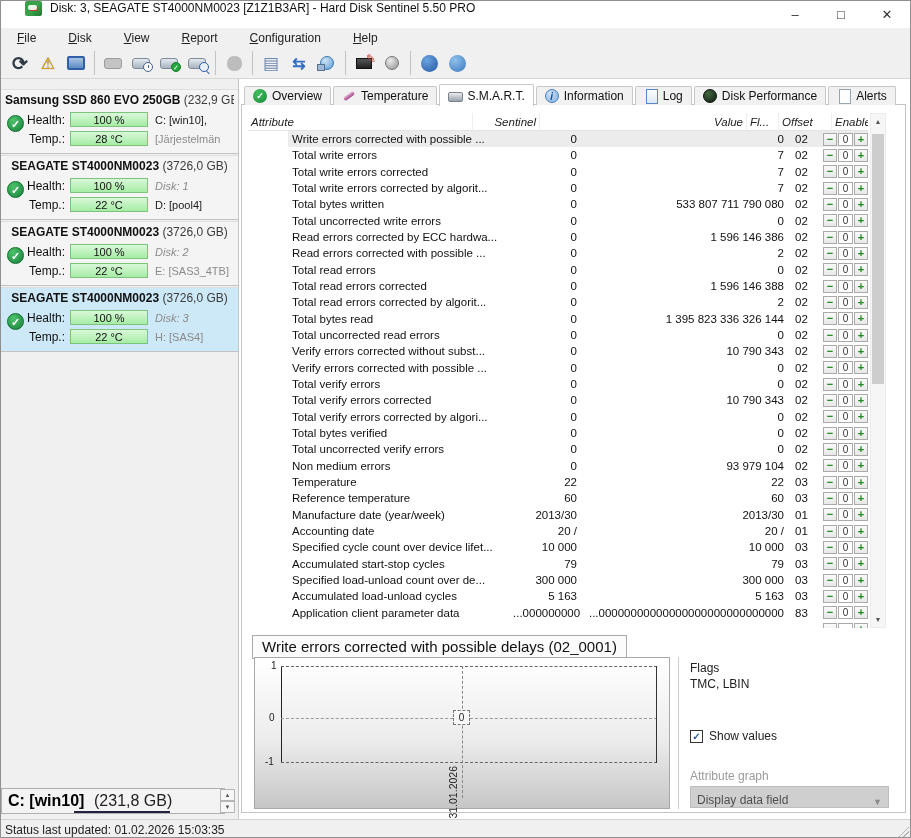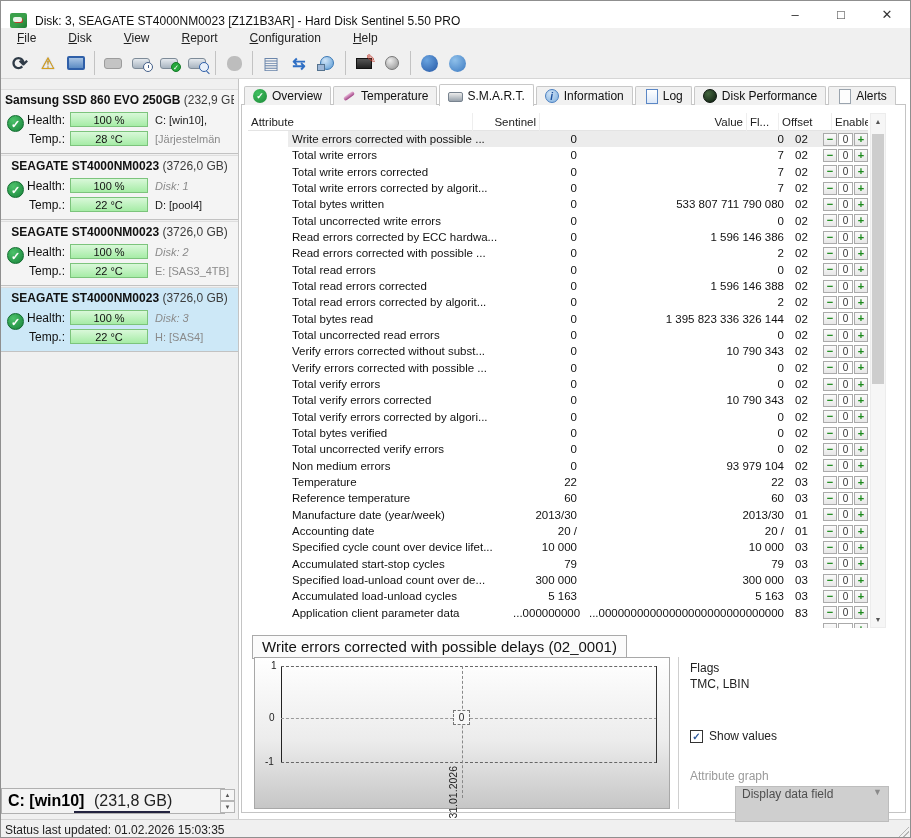--- a/index.html
+++ b/index.html
@@ -1,20 +1,20 @@
 <!DOCTYPE html>
 <html><head>
 <meta charset="utf-8">
 <style>
   * { margin:0; padding:0; box-sizing:border-box; }
   body { font-family:"Liberation Sans", sans-serif; background:#bbb; }
   #window { width:911px; height:838px; position:relative; background:#fff; border:1px solid #8f8f8f; overflow:hidden; }
 
   
-  .titlebar { height:27px; display:flex; align-items:flex-end; background:#fff; }
+  .titlebar { height:27px; display:flex; align-items:flex-start; background:#fff;margin-left:15px; }
   .app-icon { width:17px; height:15px; margin:0 8px 0 9px; border-radius:2px;
     background:linear-gradient(135deg,#3aa04a 55%,#1d7a33 100%); position:relative; }
   .app-icon::after { content:""; position:absolute; left:3px; top:4px; width:9px; height:5px;
     background:#e8f5ea; border-radius:2px; box-shadow:1px 1px 0 #c23b2e; }
   .title-text { font-size:12px; color:#111; }
   .win-controls { margin-left:auto; display:flex; height:100%; }
   .win-btn { width:46px; height:100%; display:flex; align-items:center; justify-content:center;
     font-size:13px; color:#333; }
 
   
@@ -88,21 +88,21 @@
   [data-name="log-icon"]::before { content:""; position:absolute; left:2px; top:0; width:10px; height:13px; background:linear-gradient(#fff,#dce8f8); border:1px solid #5b87c5; }
   [data-name="performance-icon"] { border-radius:50%; background:radial-gradient(circle at 35% 30%,#44663f,#0d1c10); border:1px solid #0a140c; }
   [data-name="alerts-icon"]::before { content:""; position:absolute; left:2px; top:0; width:10px; height:13px; background:#fdfdfd; border:1px solid #9aa4ae; }
 
   .panel { position:absolute; left:2px; right:4px; top:25px; bottom:6px; border:1px solid #c4c4c4; background:#fff; z-index:1; }
 
   
   .tbl { position:absolute; left:6px; top:8px; width:620px; font-size:11.5px; color:#111; }
   .tgrid { display:grid; grid-template-columns:225px 67px 207px 32px 53px 36px; align-items:center; }
   .tbl-head { height:18px; border-bottom:1px solid #e4e4e4; color:#222; }
-  .tbl-head > div { padding:0 3px; border-right:1px solid #eeeeee; height:18px; line-height:18px; white-space:nowrap; overflow:hidden; }
+  .tbl-head > div { padding:0 3px; border-right:1px solid #eeeeee; height:18px; line-height:18px; white-space:nowrap; overflow:hidden;font-style:italic; }
   .tbl-body { height:497px; overflow:hidden;margin-left:40px; }
   .tr { height:16.34px; }
   .tr.sel { background:#ececec; }
   .c-attr { padding-left:4px; white-space:nowrap; overflow:hidden; }
   .c-th, .c-val { text-align:right; padding-right:3px; white-space:nowrap; overflow:hidden; }
   .c-fl { padding-left:8px; }
   .c-off { display:flex; align-items:center; justify-content:center; gap:1px; }
   .off-btn { width:14px; height:13px; border:1px solid #aaa; background:linear-gradient(#fafafa,#e8e8e8); color:#1d8a1d; font-weight:bold; font-size:11px; line-height:11px; text-align:center; }
   .off-val { width:15px; height:13px; border:1px solid #aaa; background:#fff; font-size:10px; line-height:12px; text-align:center; color:#333; }
   .c-en { text-align:center; }
@@ -128,21 +128,21 @@
   .vline { position:absolute; left:50%; top:8px; height:132px; border-left:1px dashed #888; }
   .pt0 { position:absolute; left:calc(50% - 9px); top:52px; width:17px; height:15px; border:1px dashed #777; background:#f8f8f8; font-size:10px; line-height:14px; text-align:center; color:#222; }
   .xdate { position:absolute; left:calc(50% - 15px); top:108px; writing-mode:vertical-rl; transform:rotate(180deg); font-size:10.5px; color:#222; }
   .vdiv { position:absolute; left:436px; top:24px; height:152px; width:1px; background:#cfcfcf; }
   .fpanel { position:absolute; left:448px; top:24px; right:4px; height:156px; font-size:12px; color:#222; }
   .flags-label { position:absolute; top:4px; }
   .flags-value { position:absolute; top:20px; font-weight:normal; }
   .show-row { position:absolute; top:72px; display:flex; align-items:center; gap:6px; }
   .bluechk { width:13px; height:13px; border:1px solid #333; background:#fff; color:#2b579a; font-size:10px; font-weight:bold; line-height:11px; text-align:center; }
   .ag-label { position:absolute; top:112px; color:#9a9a9a; }
-  .dd { position:absolute; top:129px; left:0; right:12px; height:36px; background:#cfcfcf; border:1px solid #bdbdbd; color:#4f4f4f; display:flex; align-items:flex-start; padding:0 6px;margin-left:45px; }
+  .dd { position:absolute; top:129px; left:0; right:12px; height:22px; background:#cfcfcf; border:1px solid #bdbdbd; color:#4f4f4f; display:flex; align-items:flex-end; padding:0 6px; }
   .dd-chev { margin-left:auto; color:#8a8a8a; font-size:9px; }
 
   
   .statusbar { height:20px; background:#f0f0f0; border-top:1px solid #d2d2d2; display:flex; align-items:center; font-size:12px; color:#222; padding-left:4px; position:relative; }
   .grip { position:absolute; right:1px; bottom:1px; width:12px; height:12px;
     background:linear-gradient(135deg,transparent 50%,#b5b5b5 50%,#b5b5b5 58%,transparent 58%,transparent 70%,#b5b5b5 70%,#b5b5b5 78%,transparent 78%); }
 </style>
 </head>
 <body>
 

